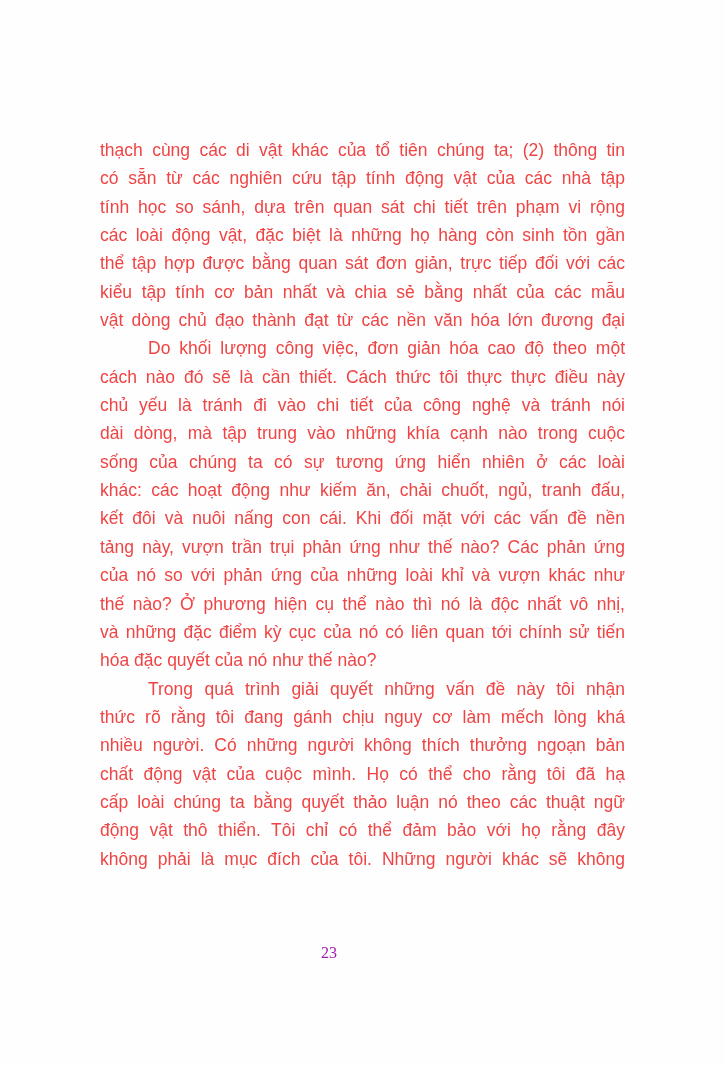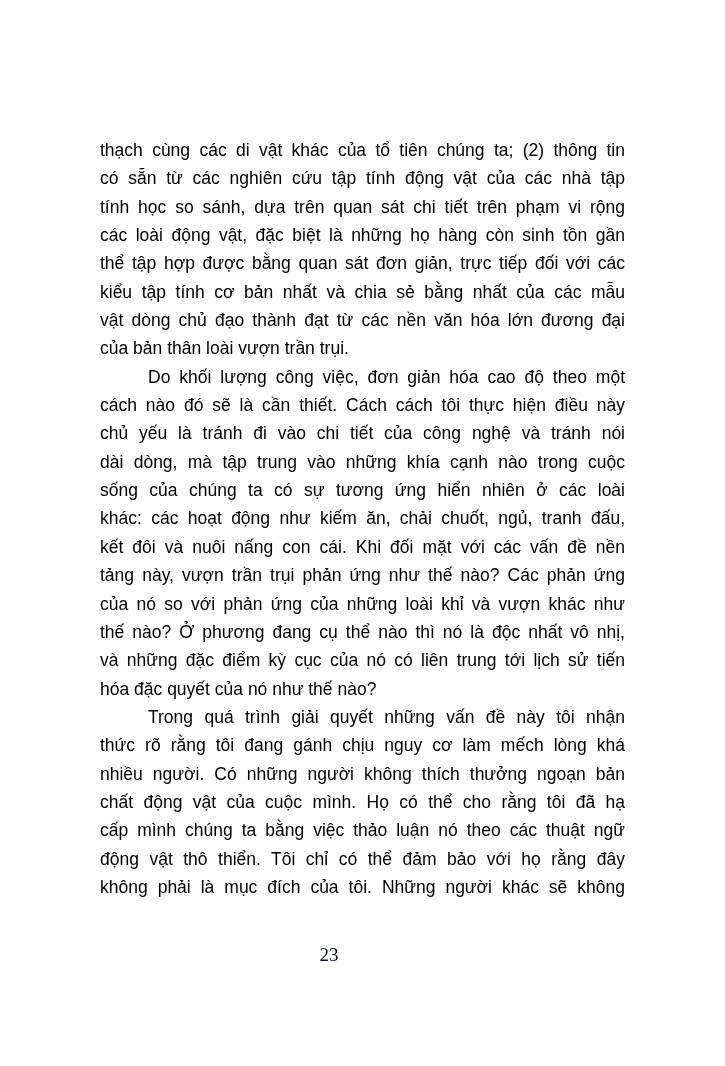--- a/index.html
+++ b/index.html
@@ -26,77 +26,76 @@
     width: 525px;
   }
   .paragraph {
     margin: 0;
     padding: 0;
   }
   .text-line {
     height: 28.35px;
     line-height: 28.35px;
     font-size: 17.5px;
-    color: #000000;
+    color: #ef4444;
     text-align: justify;
     text-align-last: justify;
     white-space: normal;
     letter-spacing: 0px;
   }
   .text-line.indent {
     text-indent: 48px;
   }
   .text-line.para-end {
     text-align: left;
     text-align-last: left;
   }
   .page-number {
     position: absolute;
     left: 0;
     top: 944px;
     width: 658px;
     text-align: center;
     font-family: "Liberation Serif", "DejaVu Serif", serif;
-    font-size: 19px;
-    color: #0f172a;
+    font-size: 16px;
+    color: #a21caf;
   }
 </style>
 </head>
 <body>
 
 <div class="page">
   <main class="page-body">
       <div class="paragraph">
         <div class="text-line">thạch cùng các di vật khác của tổ tiên chúng ta; (2) thông tin</div>
         <div class="text-line">có sẵn từ các nghiên cứu tập tính động vật của các nhà tập</div>
         <div class="text-line">tính học so sánh, dựa trên quan sát chi tiết trên phạm vi rộng</div>
         <div class="text-line">các loài động vật, đặc biệt là những họ hàng còn sinh tồn gần</div>
         <div class="text-line">thể tập hợp được bằng quan sát đơn giản, trực tiếp đối với các</div>
         <div class="text-line">kiểu tập tính cơ bản nhất và chia sẻ bằng nhất của các mẫu</div>
         <div class="text-line">vật dòng chủ đạo thành đạt từ các nền văn hóa lớn đương đại</div>
-        <div class="text-line para-end">của bản thân loài vượn trần trụi.</div>
       </div>
       <div class="paragraph">
         <div class="text-line indent">Do khối lượng công việc, đơn giản hóa cao độ theo một</div>
-        <div class="text-line">cách nào đó sẽ là cần thiết. Cách cách tôi thực hiện điều này</div>
+        <div class="text-line">cách nào đó sẽ là cần thiết. Cách thức tôi thực thực điều này</div>
         <div class="text-line">chủ yếu là tránh đi vào chi tiết của công nghệ và tránh nói</div>
         <div class="text-line">dài dòng, mà tập trung vào những khía cạnh nào trong cuộc</div>
         <div class="text-line">sống của chúng ta có sự tương ứng hiển nhiên ở các loài</div>
         <div class="text-line">khác: các hoạt động như kiếm ăn, chải chuốt, ngủ, tranh đấu,</div>
         <div class="text-line">kết đôi và nuôi nấng con cái. Khi đối mặt với các vấn đề nền</div>
         <div class="text-line">tảng này, vượn trần trụi phản ứng như thế nào? Các phản ứng</div>
         <div class="text-line">của nó so với phản ứng của những loài khỉ và vượn khác như</div>
-        <div class="text-line">thế nào? Ở phương đang cụ thể nào thì nó là độc nhất vô nhị,</div>
-        <div class="text-line">và những đặc điểm kỳ cục của nó có liên trung tới lịch sử tiến</div>
+        <div class="text-line">thế nào? Ở phương hiện cụ thể nào thì nó là độc nhất vô nhị,</div>
+        <div class="text-line">và những đặc điểm kỳ cục của nó có liên quan tới chính sử tiến</div>
         <div class="text-line para-end">hóa đặc quyết của nó như thế nào?</div>
       </div>
       <div class="paragraph">
         <div class="text-line indent">Trong quá trình giải quyết những vấn đề này tôi nhận</div>
         <div class="text-line">thức rõ rằng tôi đang gánh chịu nguy cơ làm mếch lòng khá</div>
         <div class="text-line">nhiều người. Có những người không thích thưởng ngoạn bản</div>
         <div class="text-line">chất động vật của cuộc mình. Họ có thể cho rằng tôi đã hạ</div>
-        <div class="text-line">cấp mình chúng ta bằng việc thảo luận nó theo các thuật ngữ</div>
+        <div class="text-line">cấp loài chúng ta bằng quyết thảo luận nó theo các thuật ngữ</div>
         <div class="text-line">động vật thô thiển. Tôi chỉ có thể đảm bảo với họ rằng đây</div>
         <div class="text-line">không phải là mục đích của tôi. Những người khác sẽ không</div>
       </div>
     </main>
   <div class="page-number">23</div>
 </div>
 
 </body></html>

